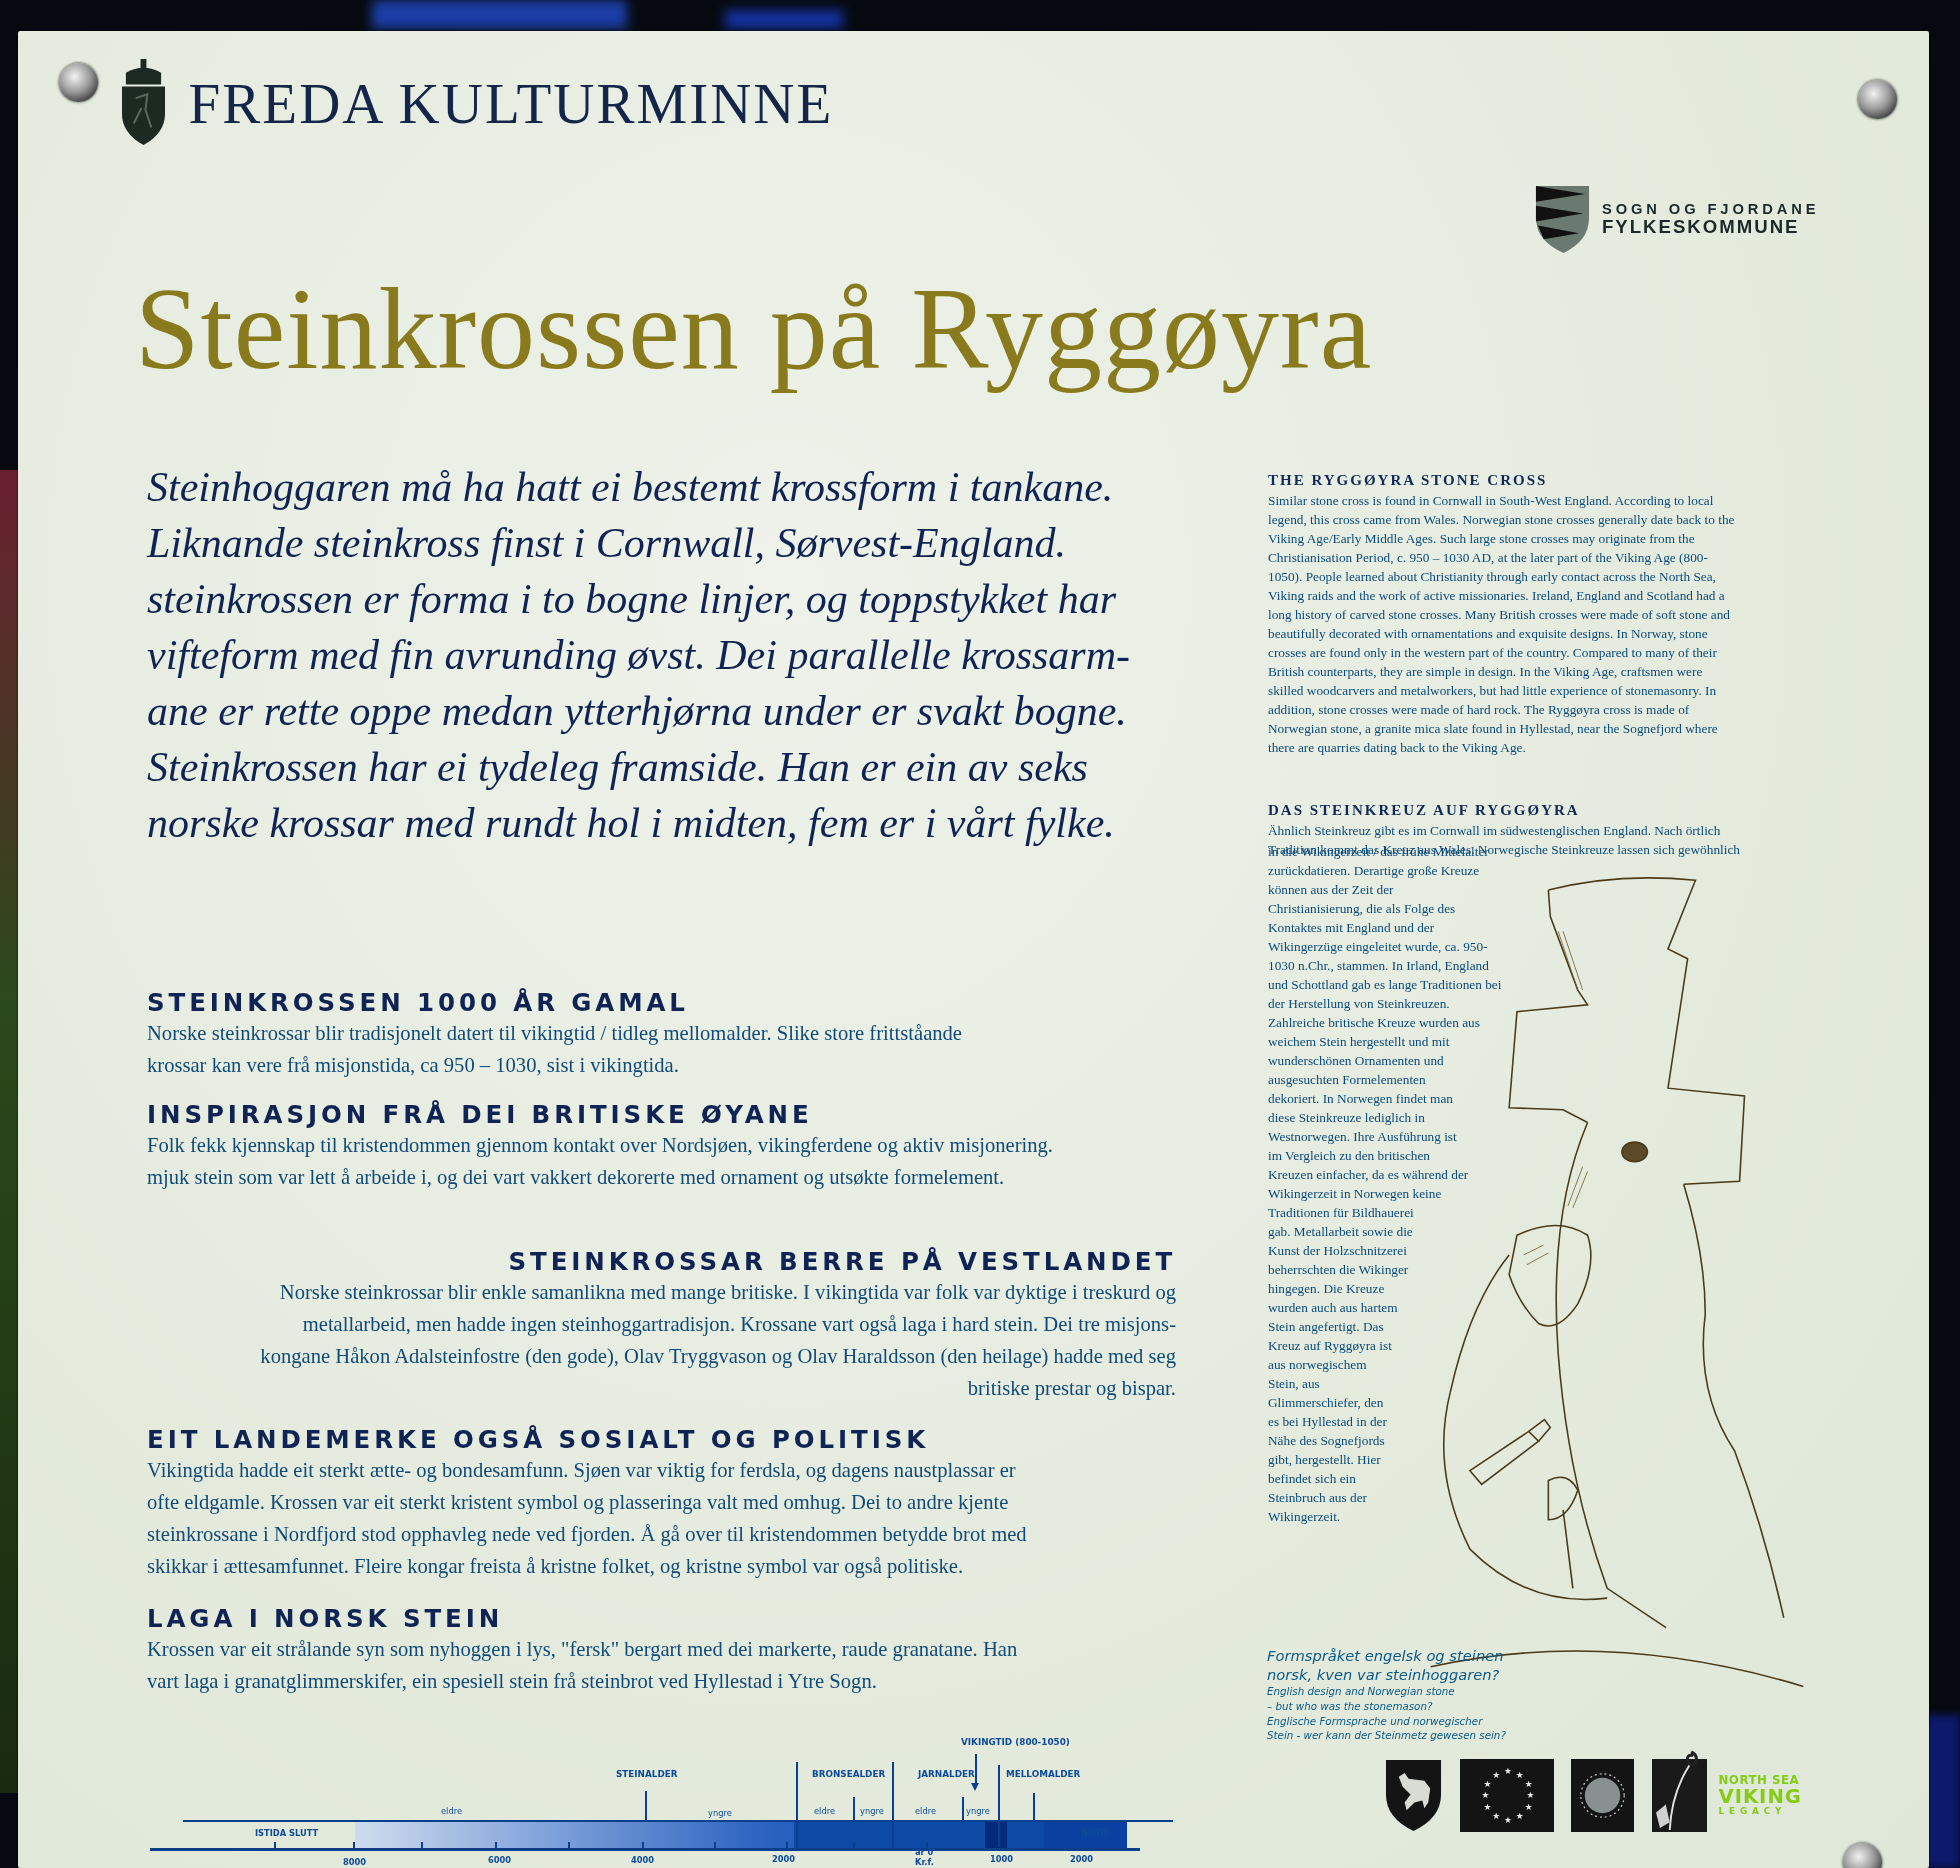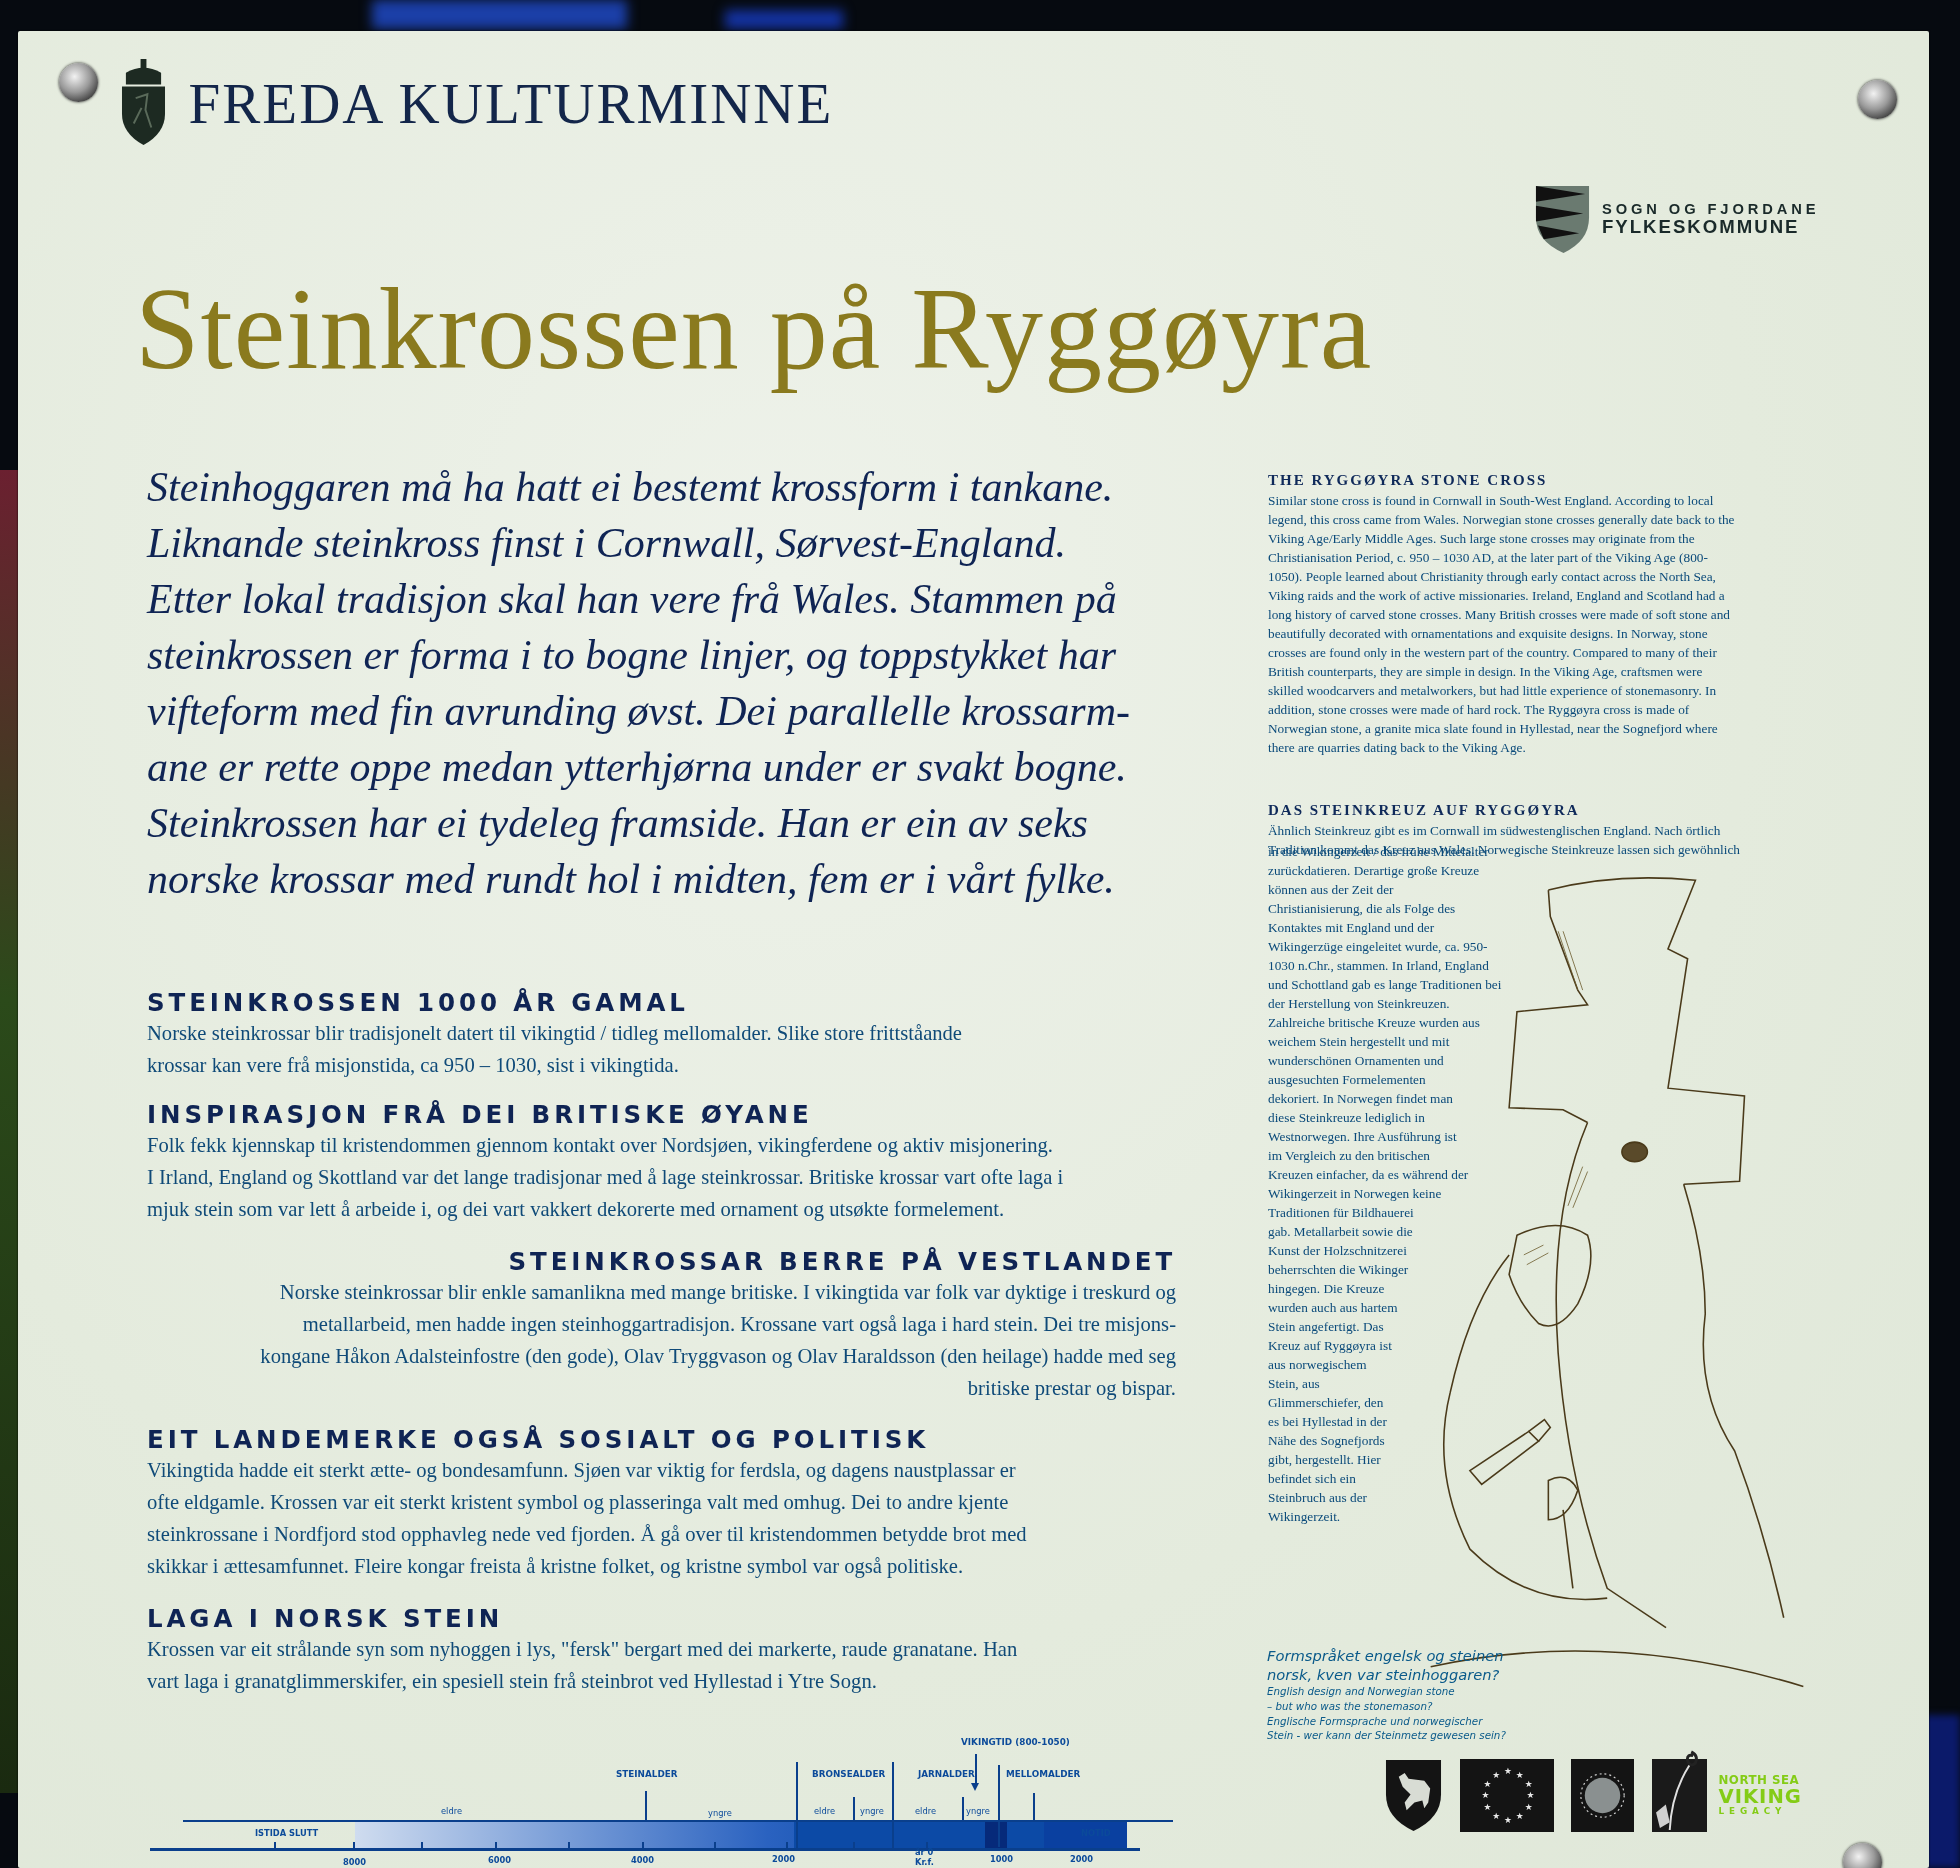--- a/index.html
+++ b/index.html
@@ -88,38 +88,36 @@
     <div class="l1">SOGN OG FJORDANE</div>
     <div class="l2">FYLKESKOMMUNE</div>
   </div>
 </div>
 
 <div class="title">Steinkrossen på Ryggøyra</div>
 
 <div class="intro">
   <div>Steinhoggaren må ha hatt ei bestemt krossform i tankane.</div>
   <div>Liknande steinkross finst i Cornwall, Sørvest-England.</div>
-  <div>Etter lokal tradisjon skal han vere frå Wales. Stammen på</div>
   <div>steinkrossen er forma i to bogne linjer, og toppstykket har</div>
   <div>vifteform med fin avrunding øvst. Dei parallelle krossarm-</div>
   <div>ane er rette oppe medan ytterhjørna under er svakt bogne.</div>
   <div>Steinkrossen har ei tydeleg framside. Han er ein av seks</div>
   <div>norske krossar med rundt hol i midten, fem er i vårt fylke.</div>
 </div>
 
 <div class="section" style="top:988px;">
   <h2 class="sec-h">STEINKROSSEN 1000 ÅR GAMAL</h2>
   <p class="sec-p">Norske steinkrossar blir tradisjonelt datert til vikingtid / tidleg mellomalder. Slike store frittståande</p>
   <p class="sec-p">krossar kan vere frå misjonstida, ca 950 – 1030, sist i vikingtida.</p>
 </div>
 
 <div class="section" style="top:1100px;">
   <h2 class="sec-h">INSPIRASJON FRÅ DEI BRITISKE ØYANE</h2>
   <p class="sec-p">Folk fekk kjennskap til kristendommen gjennom kontakt over Nordsjøen, vikingferdene og aktiv misjonering.</p>
-  <p class="sec-p">I Irland, England og Skottland var det lange tradisjonar med å lage steinkrossar. Britiske krossar vart ofte laga i</p>
   <p class="sec-p">mjuk stein som var lett å arbeide i, og dei vart vakkert dekorerte med ornament og utsøkte formelement.</p>
 </div>
 
 <div class="section" style="top:1247px;text-align:right;">
   <h2 class="sec-h">STEINKROSSAR BERRE PÅ VESTLANDET</h2>
   <p class="sec-p">Norske steinkrossar blir enkle samanlikna med mange britiske. I vikingtida var folk var dyktige i treskurd og</p>
   <p class="sec-p">metallarbeid, men hadde ingen steinhoggartradisjon. Krossane vart også laga i hard stein. Dei tre misjons-</p>
   <p class="sec-p">kongane Håkon Adalsteinfostre (den gode), Olav Tryggvason og Olav Haraldsson (den heilage) hadde med seg</p>
   <p class="sec-p">britiske prestar og bispar.</p>
 </div>

